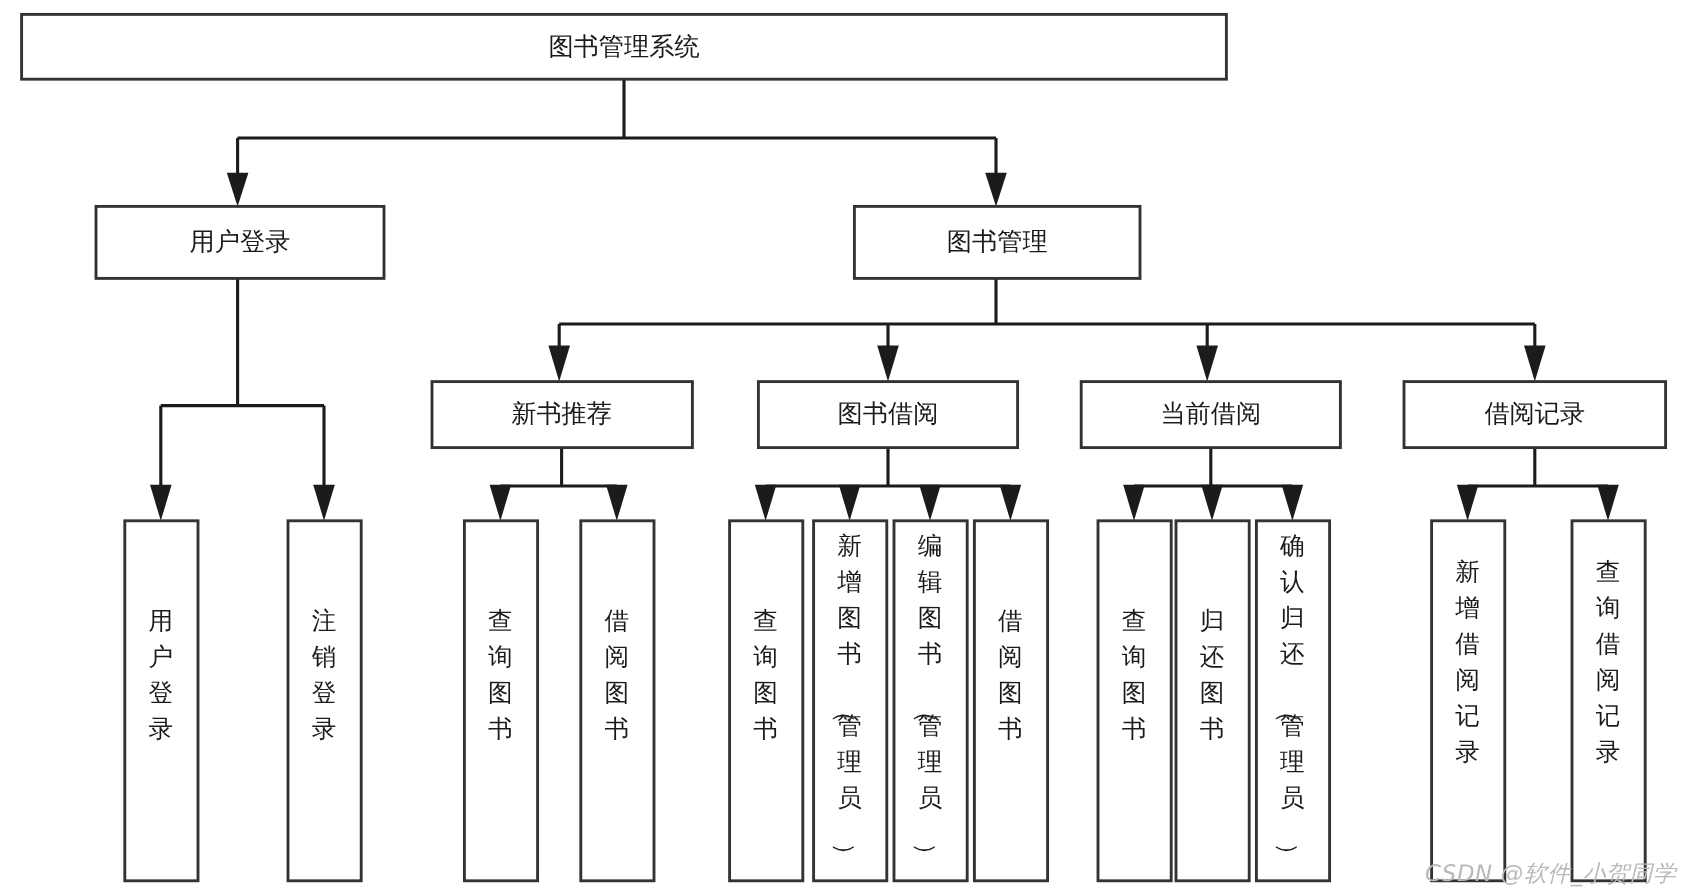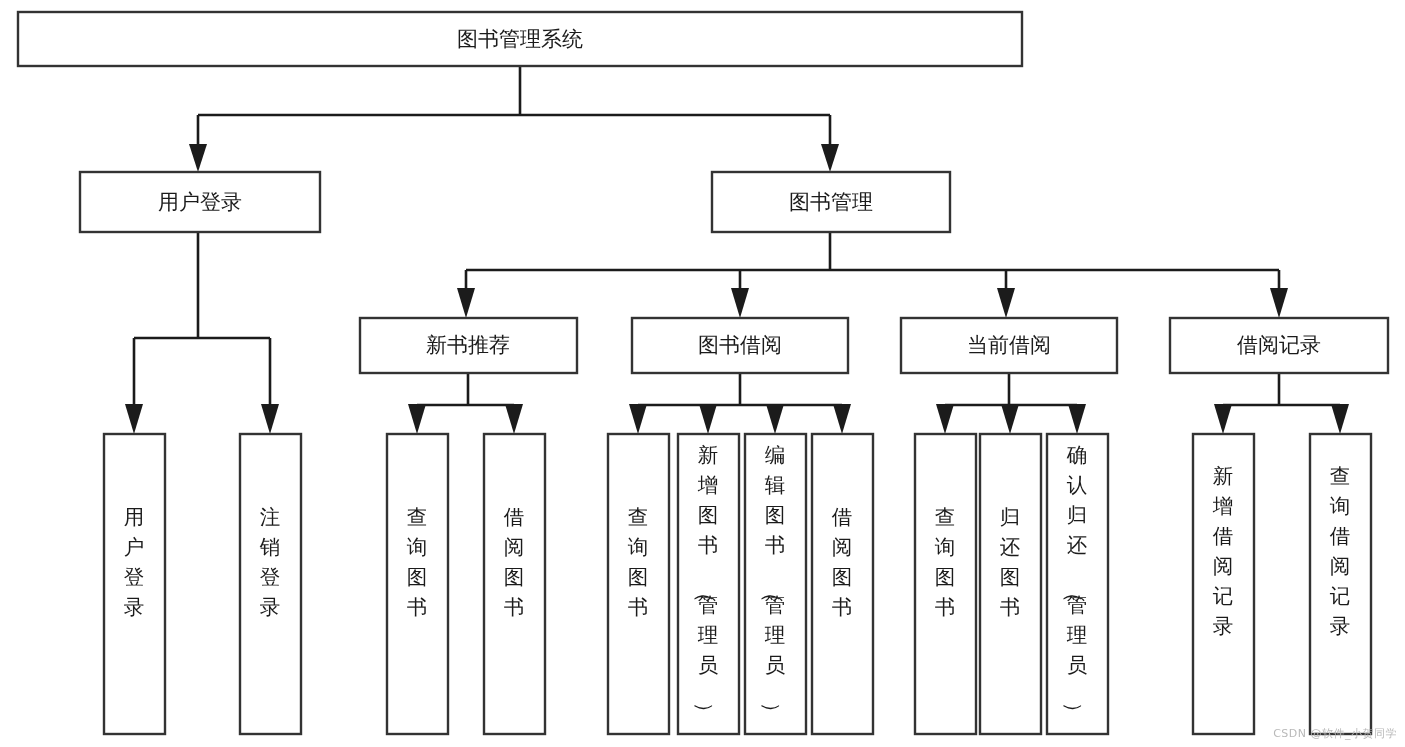--- a/index.html
+++ b/index.html
@@ -51,25 +51,26 @@
   }
   .arrow-head {
     fill: #1b1b1b;
     stroke: none;
   }
   .watermark-text {
     position: absolute;
     right: 8px;
     bottom: 6px;
     font-family: "DejaVu Sans", "Liberation Sans", sans-serif;
-    font-size: 11px;
+    font-size: 19px;
     color: #b9b9b9;
     letter-spacing: 0.5px;
     white-space: nowrap;
     user-select: none;
+    font-style: italic;
   }
 </style>
 </head>
 <body>
 
 <div id="diagram-root">
 
   <svg id="flowchart" viewBox="0 0 1405 747">
 
     <g>

